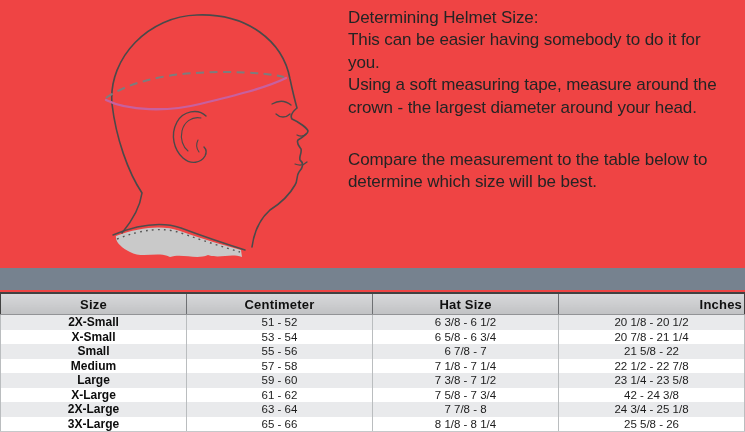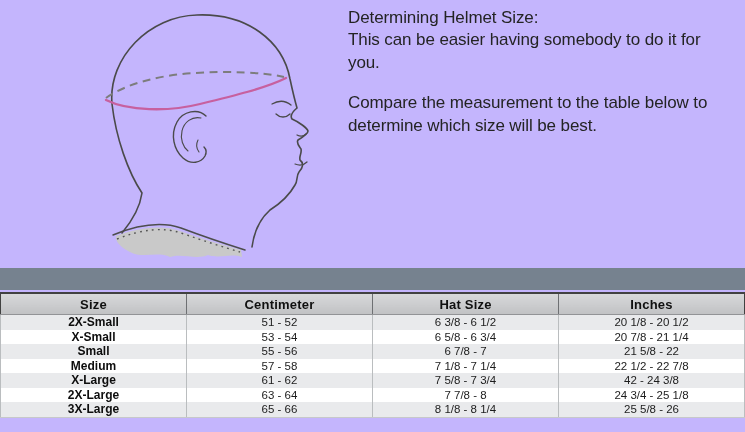--- a/index.html
+++ b/index.html
@@ -2,55 +2,55 @@
 <html><head>
 <meta charset="utf-8">
 <style>
   html, body { margin: 0; padding: 0; }
   body {
     width: 745px; height: 432px;
     background: #ffffff;
     font-family: "Liberation Sans", sans-serif;
     overflow: hidden;
   }
-  .page { position: relative; width: 745px; height: 432px; background: #c4b5fd; }
+  .page { position: relative; width: 745px; height: 432px; background: #ef4444; }
 
   
   .illustration {
     position: absolute; left: 70px; top: 0;
     width: 270px; height: 262px;
   }
   .instructions {
     position: absolute; left: 348px; top: 7px; width: 382px;
     font-size: 17px; line-height: 22.4px;
     color: #242424; letter-spacing: -0.1px;
   }
   .instructions .para { margin: 0; }
-  .instructions .para-gap { margin-top: 18px; }
+  .instructions .para-gap { margin-top: 30px; }
 
   
   .table-section { position: absolute; left: 0; top: 268px; width: 745px; }
   .slate-bar { height: 22px; background: #76828f; }
   table.size-chart {
     border-collapse: collapse; table-layout: fixed;
     width: 745px; margin-top: 2px;
   }
   table.size-chart col { width: 25%; }
   table.size-chart th {
     height: 16px; padding: 2px;
     background: linear-gradient(#d7d8da, #c1c2c4);
     border-top: 2px solid #414141;
     border-bottom: 1px solid #929396;
     border-left: 1px solid #6e7073;
     border-right: 1px solid #6e7073;
     font-size: 13px; font-weight: bold; color: #101010;
     text-align: center; letter-spacing: 0.2px;
   }
   table.size-chart th:first-child { border-left: 1px solid #414141; }
-  table.size-chart th:last-child { border-right: 1px solid #414141; }
+  table.size-chart th:last-child { border-right: 1px solid #414141; text-align: right; }
   table.size-chart td {
     height: 14.5px; padding: 0;
     font-size: 11.5px; color: #1c1c1c; text-align: center;
     border-left: 1px solid #babdbf;
     border-right: 1px solid #babdbf;
     white-space: nowrap;
   }
   table.size-chart td.size-cell { font-weight: bold; font-size: 12px; color: #0d0d0d; }
   table.size-chart tbody tr:nth-child(odd)  { background: #e9eaec; }
   table.size-chart tbody tr:nth-child(even) { background: #ffffff; }
@@ -93,20 +93,21 @@
     <path fill="none" stroke="#4a4a4a" stroke-width="1.1" stroke-linecap="round" d="M128,140 C126,144 126,148 129,152"></path>
 
     <path fill="none" stroke="#7d7d7d" stroke-width="2" stroke-dasharray="8 5.5" d="M36,98 C55,84 90,75 124,73 C158,71 192,72 214,77"></path>
 
     <path fill="none" stroke="#c7609f" stroke-width="2.3" stroke-linecap="round" d="M36,100 C58,111 98,112 130,104 C163,96 196,88 216,78"></path>
   </svg>
 
   <div class="instructions">
     <p class="para">Determining Helmet Size:</p>
     <p class="para">This can be easier having somebody to do it for you.</p>
+    <p class="para">Using a soft measuring tape, measure around the crown - the largest diameter around your head.</p>
     <p class="para para-gap">Compare the measurement to the table below to determine which size will be best.</p>
   </div>
 
   <div class="table-section">
     <div class="slate-bar"></div>
     <table class="size-chart">
       <colgroup>
           <col>
           <col>
           <col>
@@ -139,20 +140,26 @@
           <td>6 7/8 - 7</td>
           <td>21 5/8 - 22</td>
         </tr>
         <tr>
           <td class="size-cell">Medium</td>
           <td>57 - 58</td>
           <td>7 1/8 - 7 1/4</td>
           <td>22 1/2 - 22 7/8</td>
         </tr>
         <tr>
+          <td class="size-cell">Large</td>
+          <td>59 - 60</td>
+          <td>7 3/8 - 7 1/2</td>
+          <td>23 1/4 - 23 5/8</td>
+        </tr>
+        <tr>
           <td class="size-cell">X-Large</td>
           <td>61 - 62</td>
           <td>7 5/8 - 7 3/4</td>
           <td>42 - 24 3/8</td>
         </tr>
         <tr>
           <td class="size-cell">2X-Large</td>
           <td>63 - 64</td>
           <td>7 7/8 - 8</td>
           <td>24 3/4 - 25 1/8</td>

